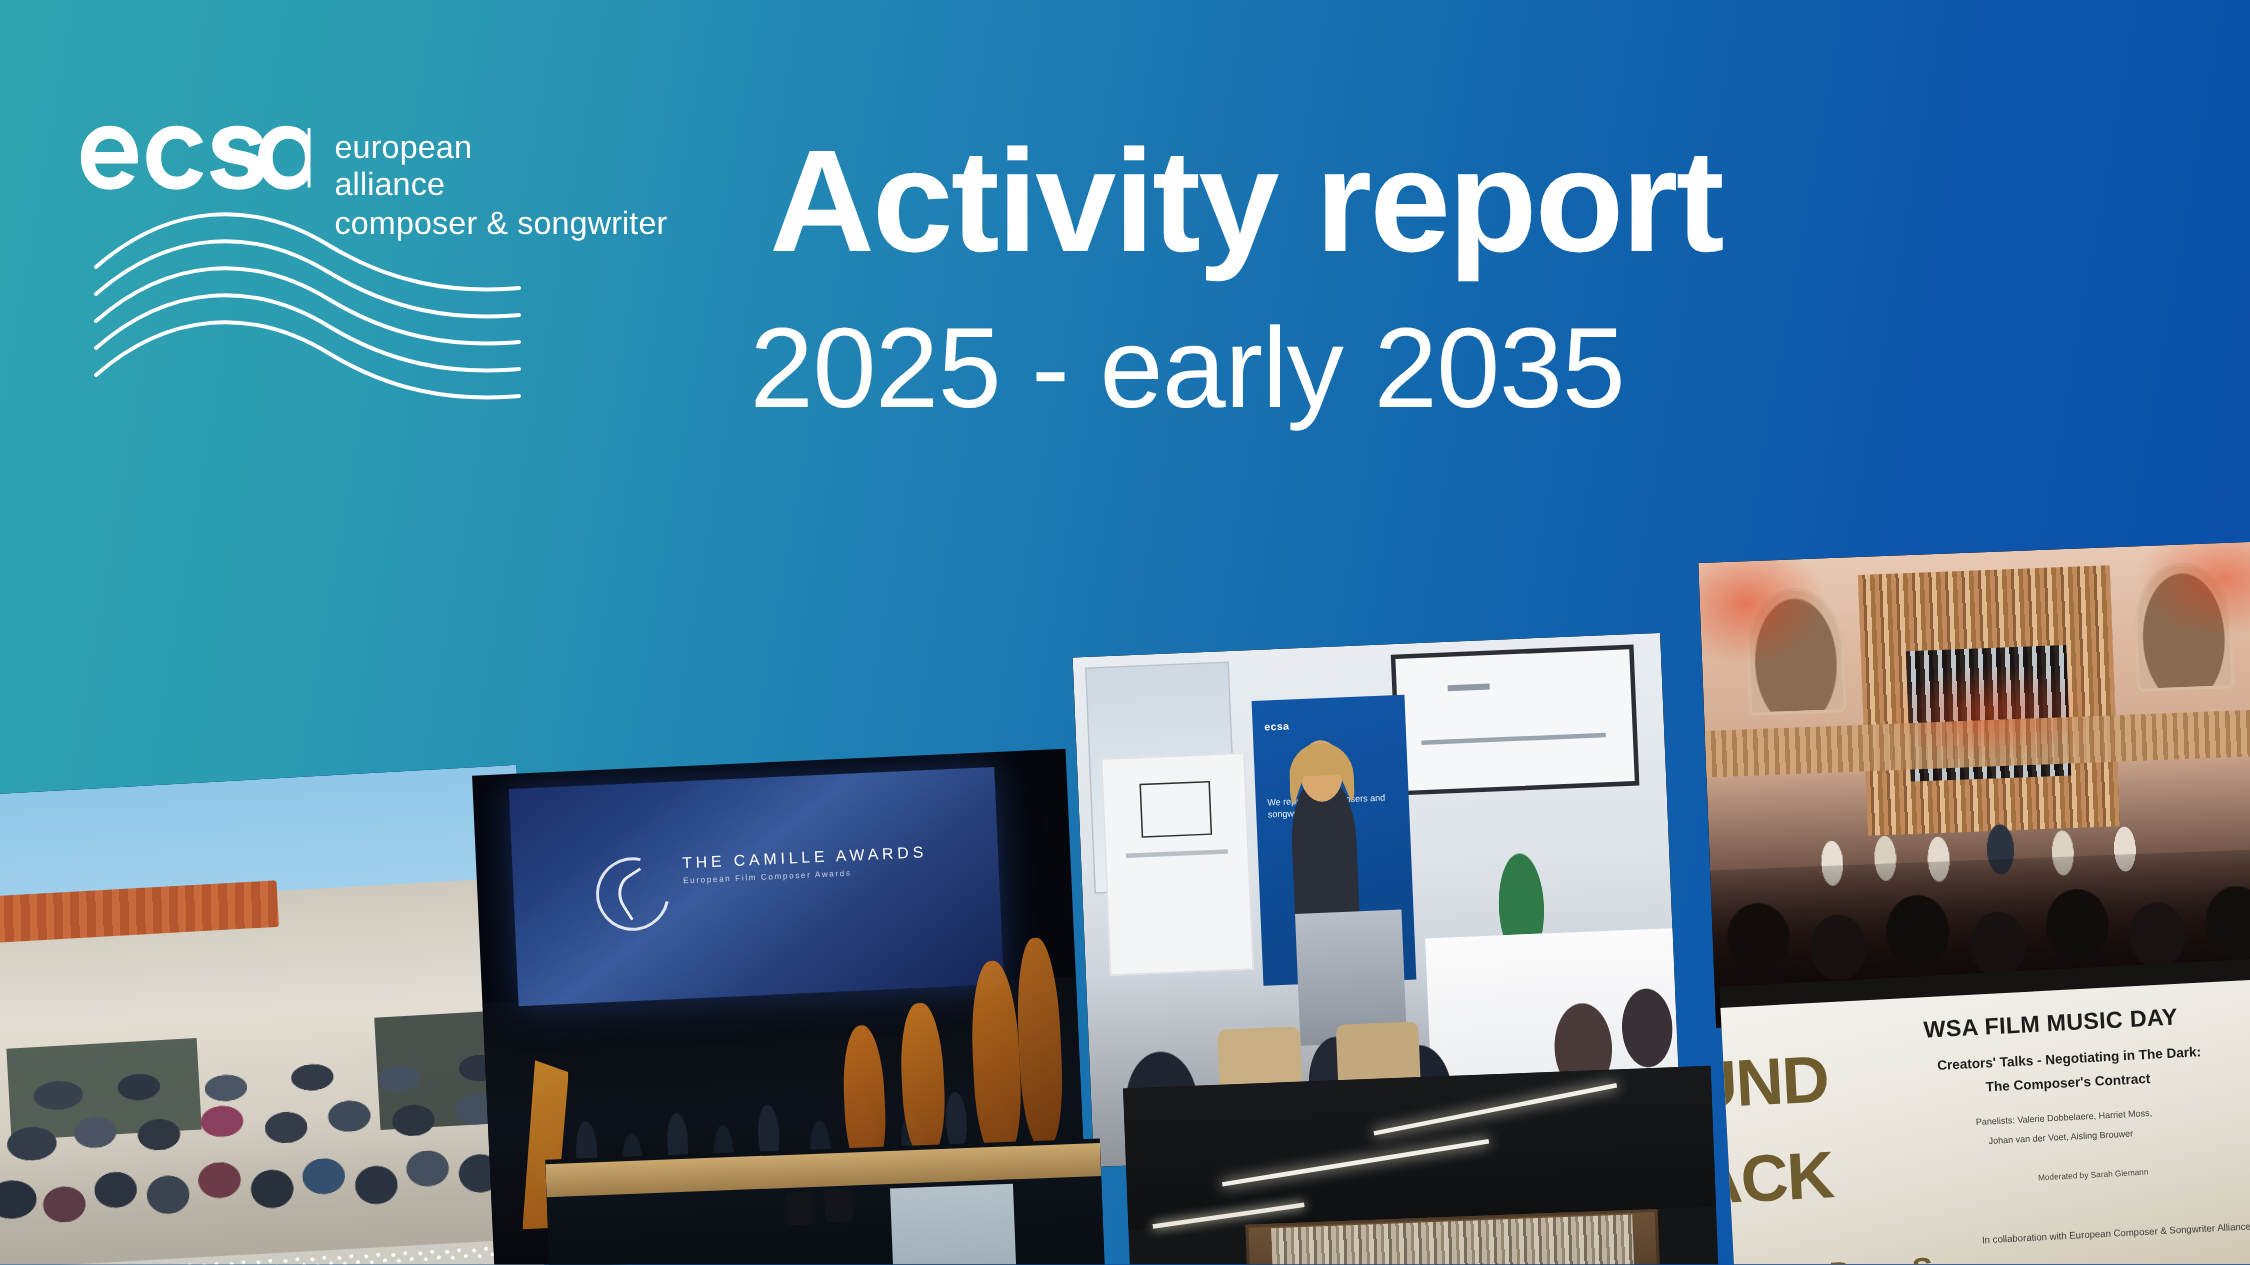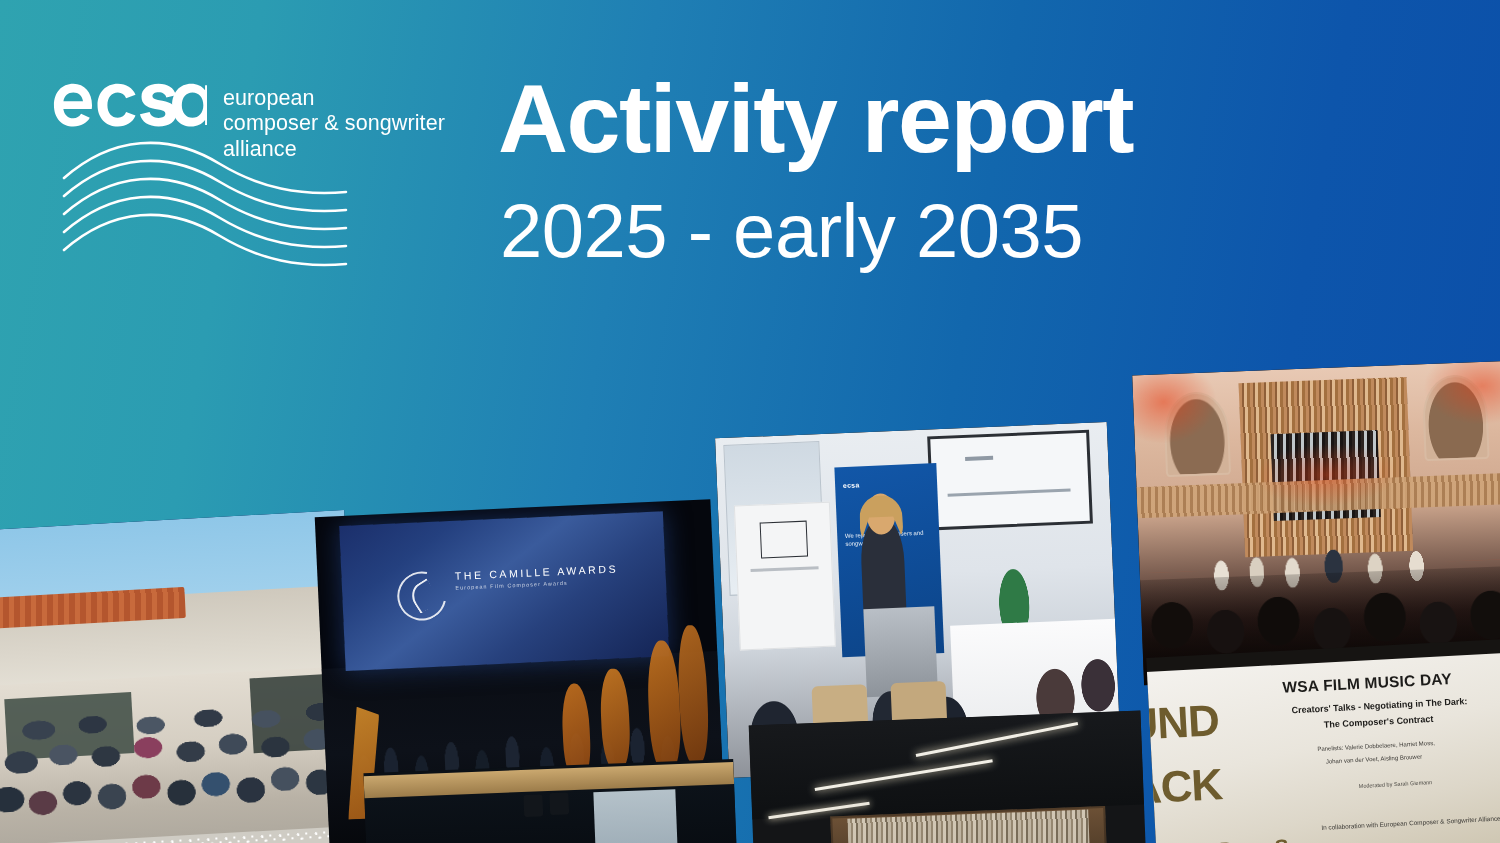--- a/index.html
+++ b/index.html
@@ -16,21 +16,21 @@
   
   .logo-block{position:absolute;left:52px;top:78px;width:460px;}
   .logo-row{display:flex;align-items:flex-start;gap:16px;}
   .logo-mark{width:155px;flex:0 0 155px;}
   .logo-mark svg{display:block;width:155px;height:auto;}
   .logo-words{color:#ffffff;font-size:21.5px;line-height:1.18;letter-spacing:.1px;padding-top:8px;font-weight:400;}
   .logo-waves{position:absolute;left:8px;top:60px;width:290px;height:130px;}
   .logo-waves svg{display:block;width:290px;height:130px;}
 
   .title-block{position:absolute;left:498px;top:70px;width:760px;color:#fff;}
-  .title-main{font-size:97px;line-height:1.02;font-weight:700;letter-spacing:-1.5px;margin:0;}
+  .title-main{font-size:97px;line-height:1.02;font-weight:700;letter-spacing:-1.5px;margin:15px;}
   .title-sub{font-size:76px;line-height:1.06;font-weight:300;letter-spacing:-.5px;margin:22px 0 0 2px;}
 
   
   .collage{position:absolute;left:0;top:330px;width:1500px;height:513px;}
   .ph{position:absolute;overflow:hidden;background:#0d3f6e;}
 
   
   .p1{left:-18px;top:190px;width:372px;height:340px;transform:rotate(-3.2deg);}
   .sky1{position:absolute;inset:0;background:linear-gradient(180deg,#8fc7e8 0%,#a8d4ee 34%,#bcdcf0 46%,#cfd6d2 50%,#e6e3dc 60%,#d9d5cd 100%);}
   .bld1{position:absolute;left:0;top:22%;right:0;height:30%;background:linear-gradient(180deg,#cfc9bd,#e8e4da);}
@@ -213,22 +213,22 @@
           <g fill="#ffffff">
             <path d="M22 6C10 6 2 15 2 28s8 22 20 22c8 0 14-3.5 17-9l-9-4c-1.8 3-4.5 4.6-8 4.6-5.6 0-9.4-3.6-10.3-9.6H41c.2-1.3.3-2.6.3-4C41.3 15 33.6 6 22 6zm-10.2 18c1-5.6 4.7-9 10.2-9s9.1 3.4 10 9H11.8z"></path>
             <path d="M68 6C55.6 6 47 15 47 28s8.6 22 21 22c8.6 0 15.4-4.3 18.2-11.4l-9.7-3.5C75 38.8 72 41 68 41c-6.5 0-10.8-5.2-10.8-13S61.5 15 68 15c4 0 7 2.2 8.5 5.9l9.7-3.5C83.4 10.3 76.6 6 68 6z"></path>
             <path d="M110 6c-10.7 0-17.6 5.3-17.6 13.3 0 7.2 5 11 14 12.7l4.6.9c4.3.8 6 1.9 6 4 0 2.6-2.6 4.3-7 4.3-5 0-8.3-2.2-9.2-6.1l-10 2.4C92.5 45.4 99.6 50 110 50c11.2 0 18.4-5.4 18.4-13.7 0-7.3-4.8-11-14.4-12.8l-4.6-.9c-4-.8-5.7-1.8-5.7-3.8 0-2.4 2.4-4 6.3-4 4.3 0 7.2 2 8 5.4l9.8-2.5C126.2 10.2 119.4 6 110 6z"></path>
             <path d="M158 7.5v5.2C154.7 8.4 149.8 6 143.6 6 132 6 124 15 124 28s8 22 19.6 22c6.2 0 11.1-2.4 14.4-6.7v5.2h10V7.5h-10zm-13 33.5c-6.6 0-11-5.3-11-13s4.4-13 11-13c6.7 0 11.2 5.3 11.2 13S151.7 41 145 41z"></path>
           </g>
         </svg>
       </div>
       <div class="logo-words">
         <div>european</div>
+        <div>alliance</div>
         <div>composer &amp; songwriter</div>
-        <div>alliance</div>
       </div>
     </div>
     <div class="logo-waves">
       <svg viewBox="0 0 290 130" xmlns="http://www.w3.org/2000/svg" aria-hidden="true">
         <g fill="none" stroke="#ffffff" stroke-width="2.6" stroke-linecap="round">
           <path d="M4 40 C52 -2 108 -6 160 26 C200 50 240 58 286 54"></path>
           <path d="M4 58 C52 16 108 12 160 44 C200 68 240 76 286 72"></path>
           <path d="M4 76 C52 34 108 30 160 62 C200 86 240 94 286 90"></path>
           <path d="M4 94 C52 52 108 48 160 80 C200 104 240 112 286 108"></path>
           <path d="M4 112 C52 70 108 66 160 98 C200 122 240 130 286 126"></path>

